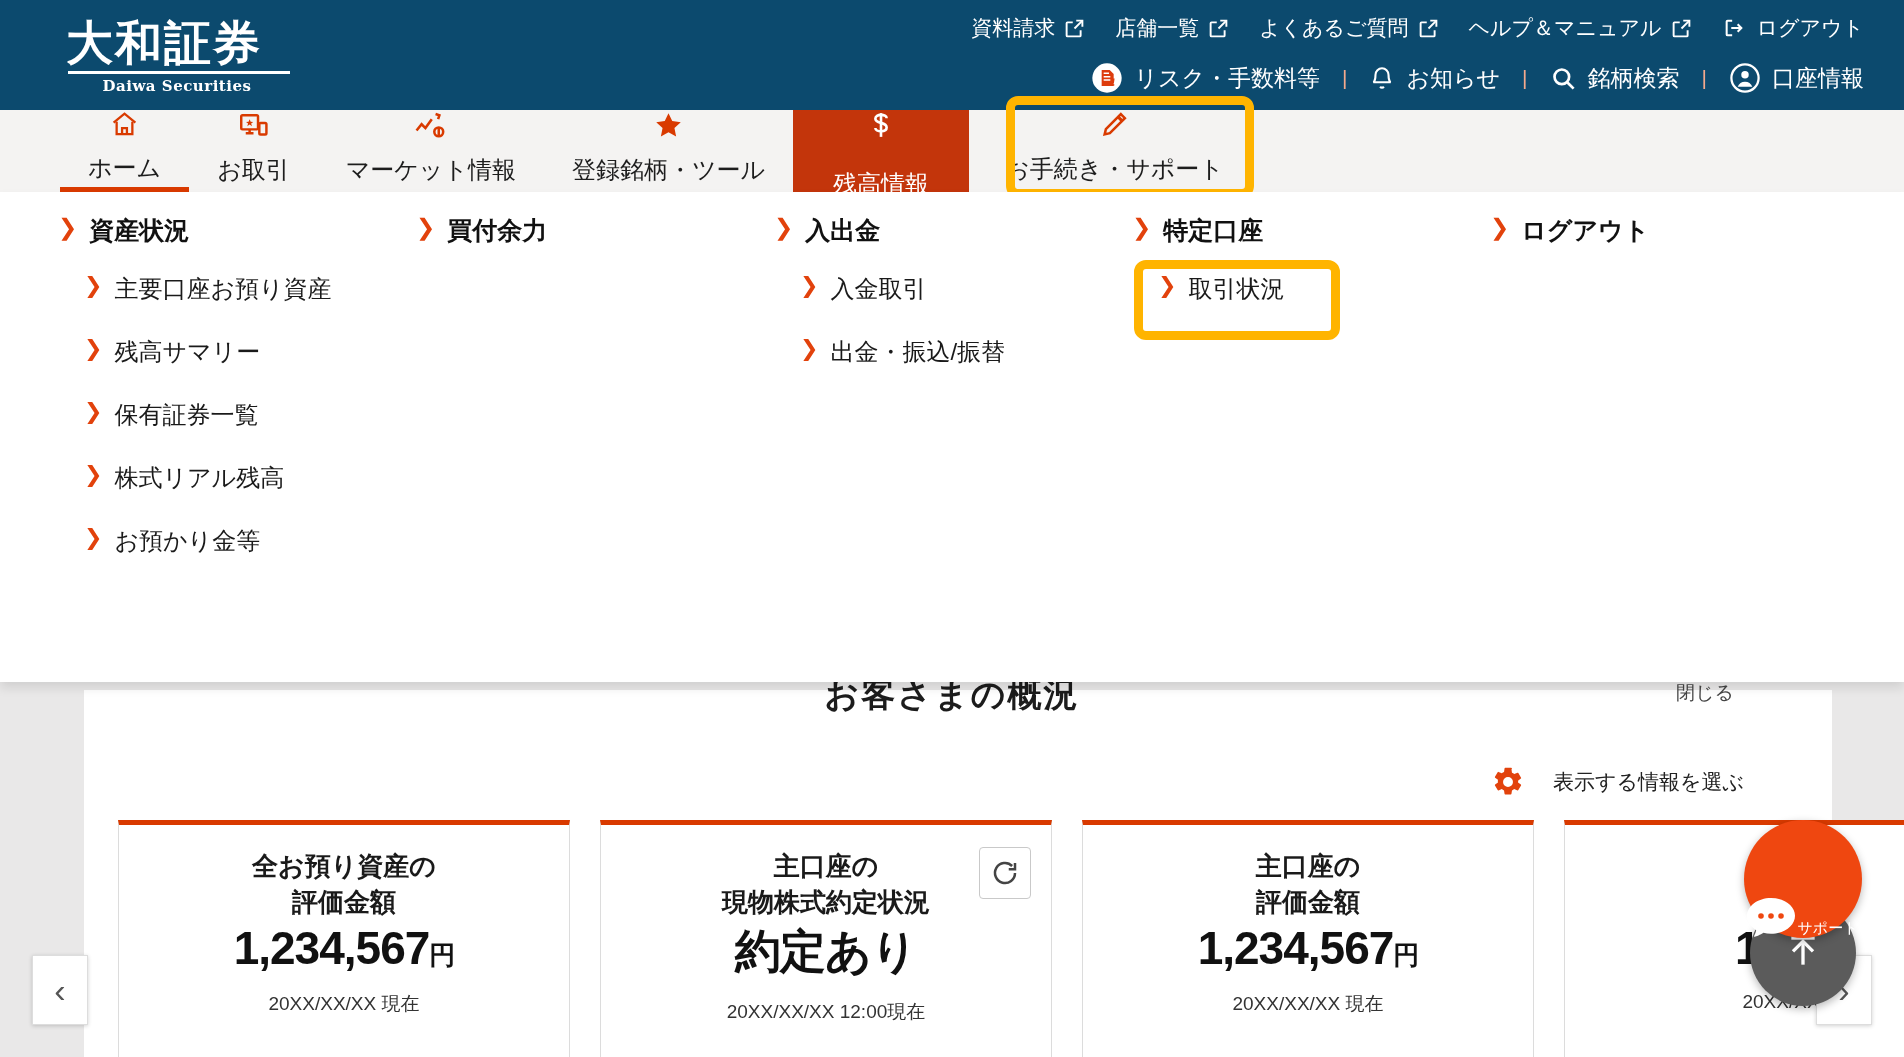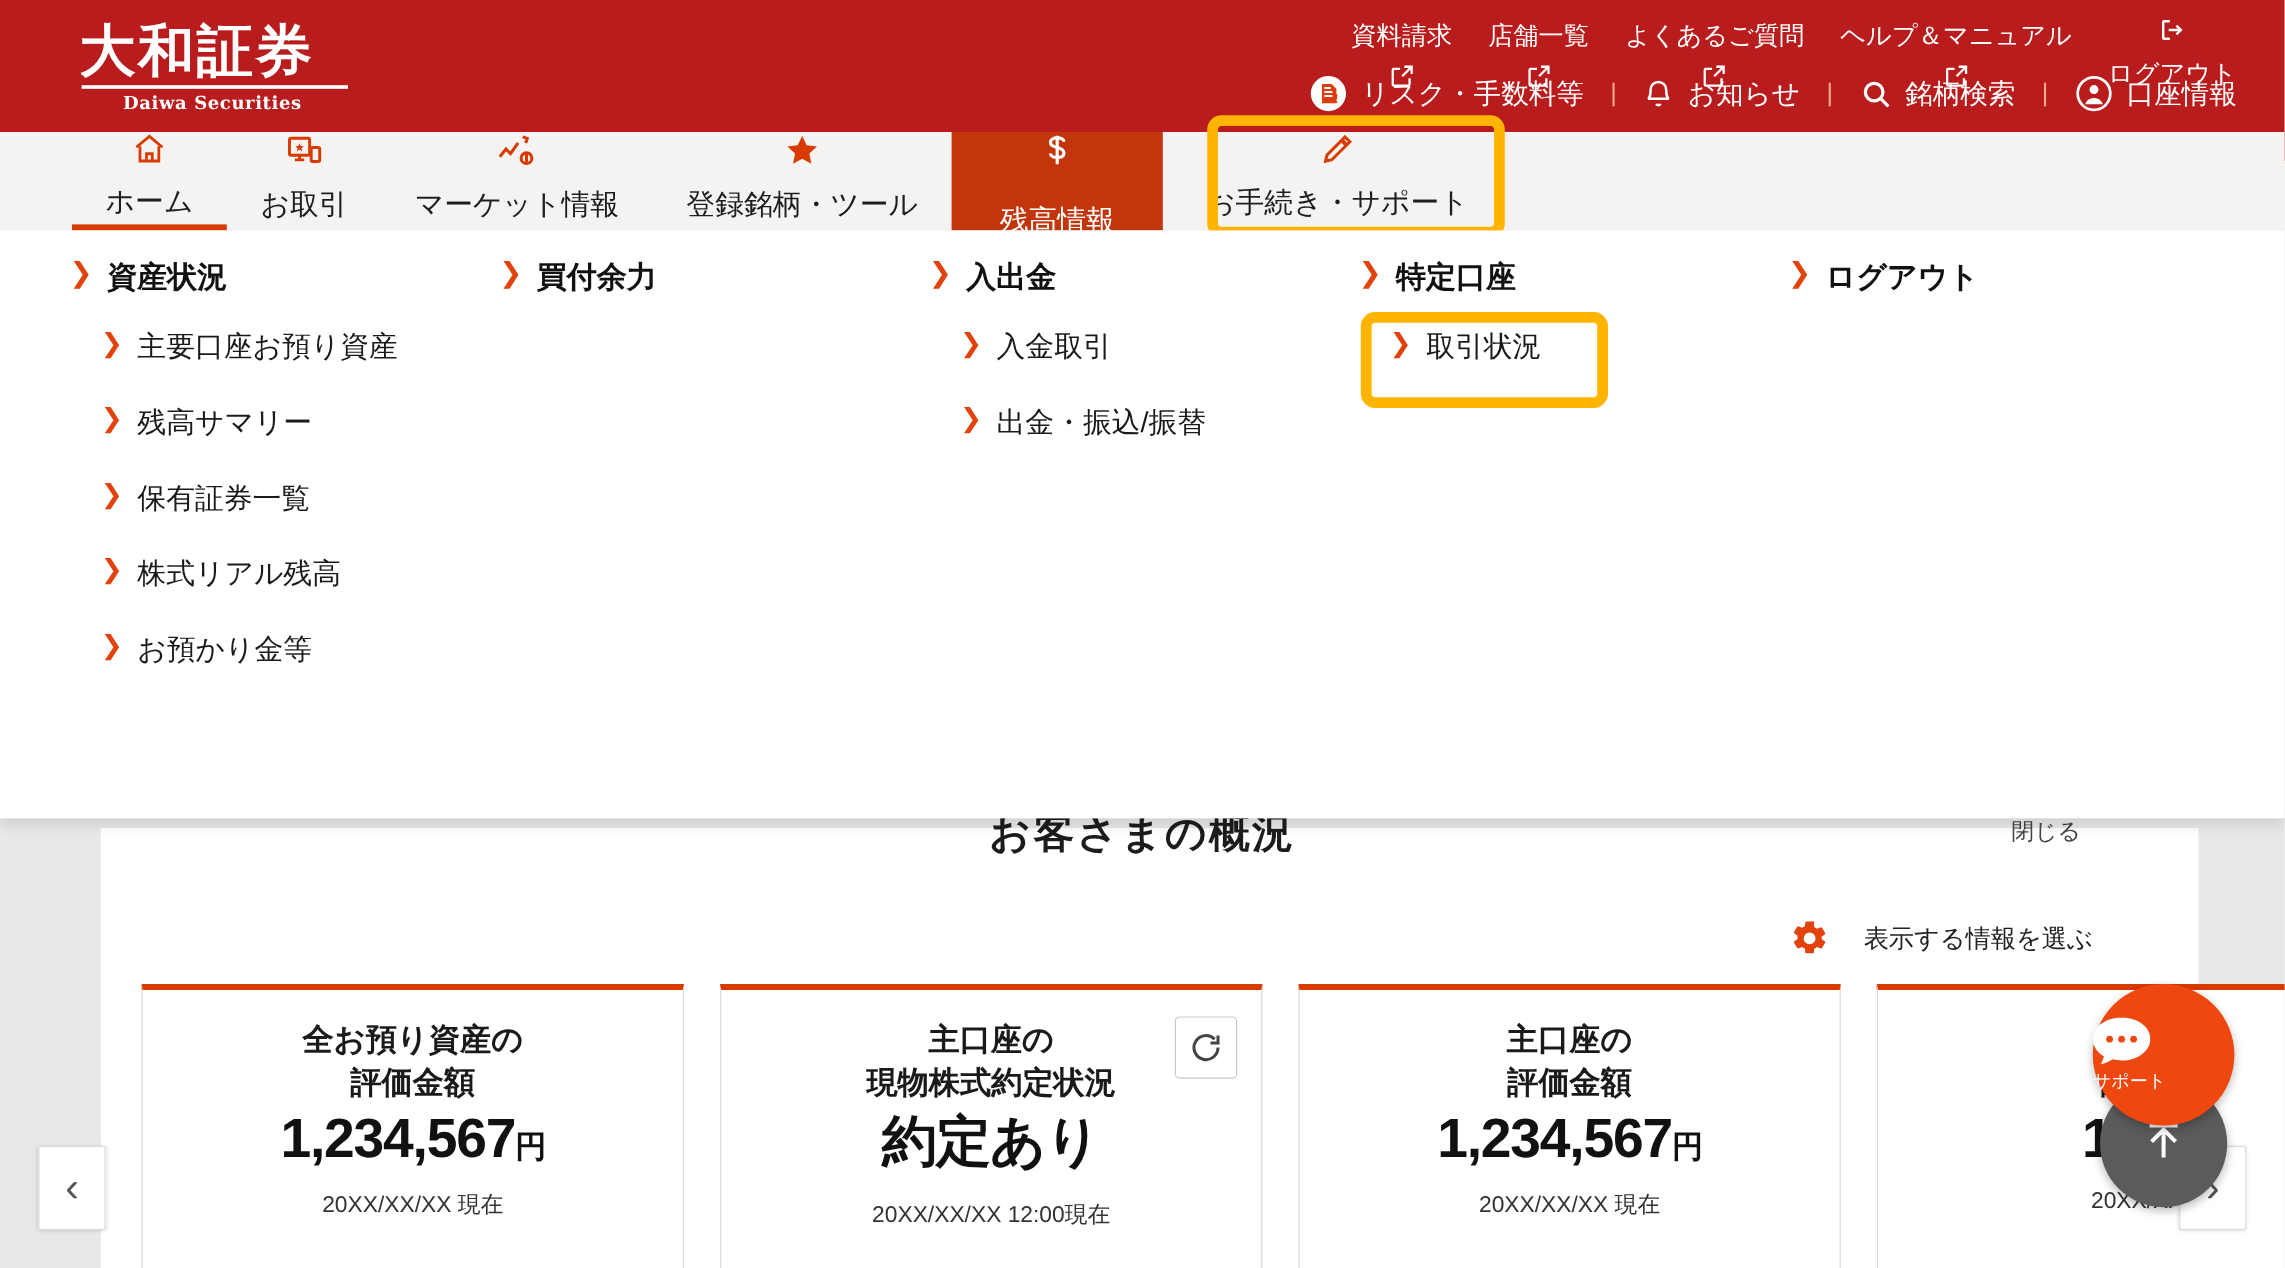--- a/index.html
+++ b/index.html
@@ -33,38 +33,38 @@
      border:1px solid #c9c9c9; border-radius:4px; background:#fff; display:flex;
      align-items:center; justify-content:center; }
 
   .carousel-arrow{ position:absolute; width:56px; height:70px; background:#fff;
     border:1px solid #ddd; display:flex; align-items:center; justify-content:center;
     box-shadow:0 1px 4px rgba(0,0,0,.18); top:955px; }
   .car-left{ left:32px; }
   .car-right{ right:32px; }
 
   .fab-support{ position:absolute; right:42px; top:820px; width:118px; height:118px;
-    border-radius:50%; background:#ef4710; color:#fff; display:flex; flex-direction:column;
-    align-items:flex-start; justify-content:center; gap:2px; box-shadow:0 3px 8px rgba(0,0,0,.28); }
+    border-radius:50%; background:#ef4710; color:#fff; display:flex; flex-direction:row;
+    align-items:flex-end; justify-content:center; gap:2px; box-shadow:0 3px 8px rgba(0,0,0,.28); }
   .fab-support .slabel{ font-size:15px; margin-top:2px; }
   .fab-top{ position:absolute; right:48px; top:900px; width:106px; height:106px; border-radius:50%;
     background:#5b5b5b; color:#fff; display:flex; align-items:center; justify-content:center;
     box-shadow:0 3px 8px rgba(0,0,0,.28); }
 
   
-  .header { position:absolute; left:0; top:0; width:1904px; height:134px; background:#b91c1c; }
+  .header { position:absolute; left:0; top:0; width:1904px; height:134px; background:#0c4a6e; }
   .logo { position:absolute; left:66px; top:18px; color:#fff; }
   .logo .jp { font-size:47px; font-weight:bold; letter-spacing:2px; line-height:1.05;
      font-family:"DejaVu Serif","Liberation Serif",serif; }
   .logo .rule{ width:222px; height:3px; background:#fff; margin:4px 0 3px 2px; }
   .logo .en { font-size:15px; letter-spacing:.5px; text-align:center; width:222px;
      font-family:"DejaVu Serif","Liberation Serif",serif; font-weight:bold;}
 
   .util-row1 { position:absolute; right:40px; top:14px; display:flex; align-items:center; gap:30px; }
-  .util-row1 .u-item{ display:flex; align-items:center; gap:9px; color:#fff; font-size:21px;flex-direction:column; }
+  .util-row1 .u-item{ display:flex; align-items:center; gap:9px; color:#fff; font-size:21px; }
   .util-row2 { position:absolute; right:40px; top:62px; display:flex; align-items:center; gap:22px; }
   .util-row2 .u-item{ display:flex; align-items:center; gap:11px; color:#fff; font-size:23px; }
   .u-sep { color:#f3a98d; font-size:21px; }
 
   
   .nav { position:absolute; left:0; top:110px; width:1904px; height:82px; background:#f4f3f2; }
   .nav-inner{ position:absolute; left:60px; top:0; display:flex; height:82px; align-items:stretch; }
   .nav-item{ display:flex; align-items:center; gap:13px; padding:0 28px; font-size:24px; color:#1d1d1d;
      position:relative;flex-direction:column; }
   .nav-item.active-home::after{ content:""; position:absolute; left:0; right:0; bottom:0; height:5px; background:#d93a00; }

